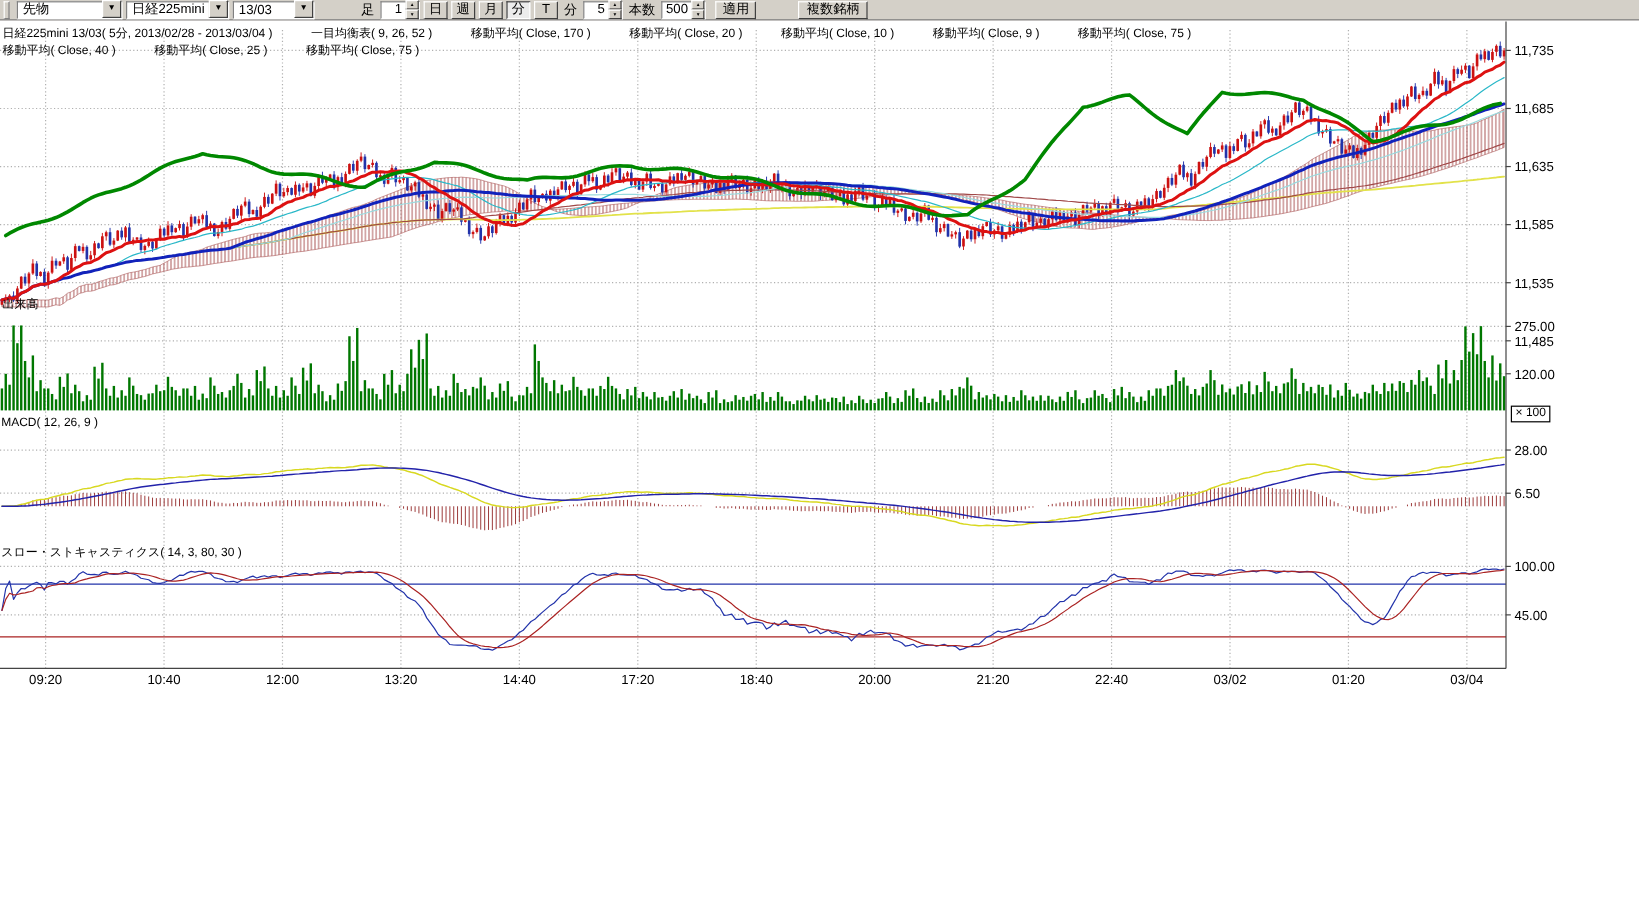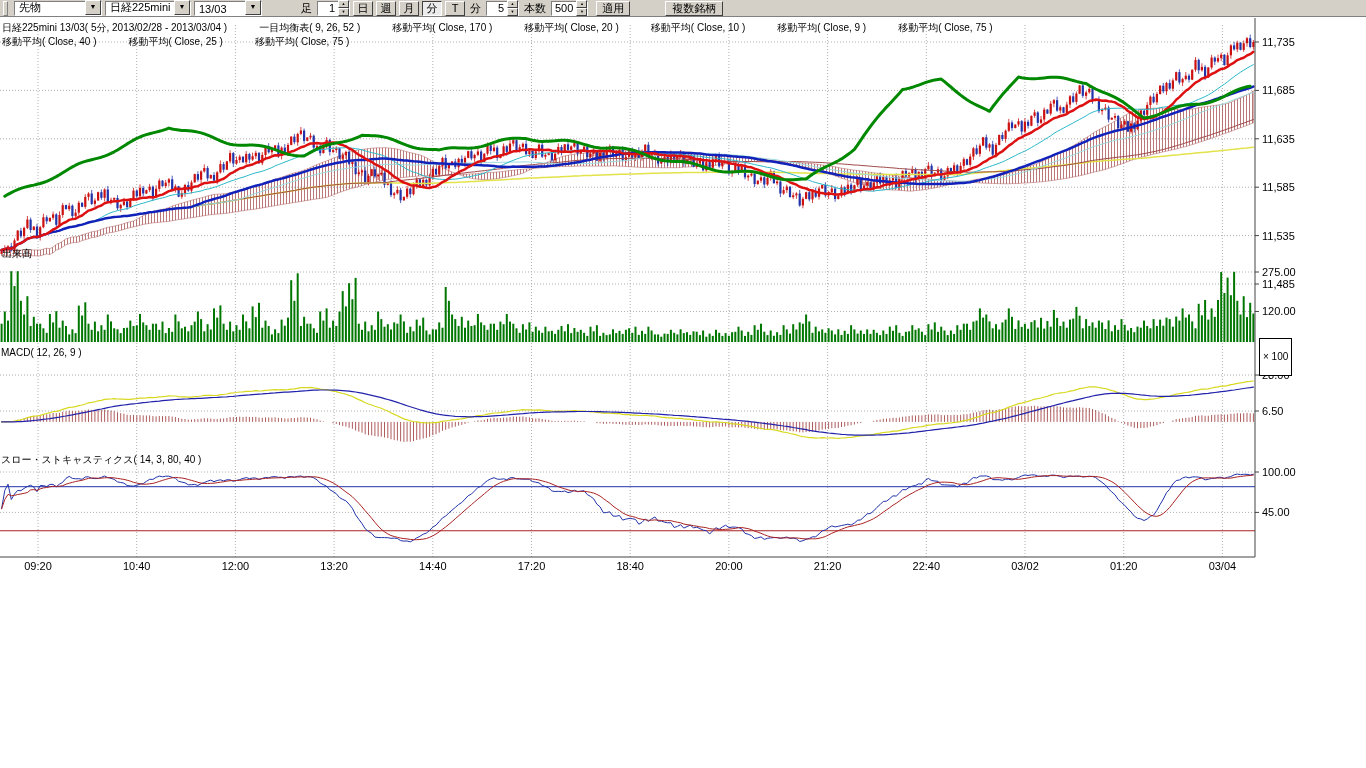--- a/index.html
+++ b/index.html
@@ -29,21 +29,21 @@
   .spin{display:inline-flex;height:15px;background:#fff;border:1px solid;
     border-color:#808080 #ffffff #ffffff #808080;align-items:center;box-sizing:border-box;}
   .spin-val{padding:0 3px;min-width:14px;text-align:right;}
   .spin-btns{display:flex;flex-direction:column;width:11px;}
   .spin-btns span{height:6px;background:#d4d0c8;border:1px solid;
     border-color:#ffffff #404040 #404040 #ffffff;font-size:4px;line-height:5px;text-align:center;}
   
   .overlay{position:absolute;font-size:10px;color:#000;white-space:nowrap;z-index:5;}
   .legend span{margin-right:32px;}
   #vol-mult{position:absolute;left:1259px;top:338px;border:1px solid #000;background:#fff;
-    font-size:10px;line-height:12px;padding:12px 3px;z-index:5;}
+    font-size:10px;line-height:12px;padding:0 3px;z-index:5;}
 </style>
 </head>
 <body>
 
 <svg id="chart-svg" width="1366" height="768">
     <defs>
       <pattern id="hatch" width="3" height="6" patternUnits="userSpaceOnUse">
         <line x1="1.5" y1="0" x2="1.5" y2="6" stroke="#aa5555" stroke-width="0.8"></line>
       </pattern>
     </defs>
@@ -1744,14 +1744,14 @@
 
   <button class="tbtn" style="margin-left:5px;min-width:34px">適用</button>
 
   <button class="tbtn" style="margin-left:32px;min-width:58px">複数銘柄</button>
 </div>
 
 <div class="overlay legend" id="legend1" style="left:2px;top:21px"><span>日経225mini 13/03( 5分, 2013/02/28 - 2013/03/04 )</span><span>一目均衡表( 9, 26, 52 )</span><span>移動平均( Close, 170 )</span><span>移動平均( Close, 20 )</span><span>移動平均( Close, 10 )</span><span>移動平均( Close, 9 )</span><span>移動平均( Close, 75 )</span></div>
 <div class="overlay legend" id="legend2" style="left:2px;top:35px"><span>移動平均( Close, 40 )</span><span>移動平均( Close, 25 )</span><span>移動平均( Close, 75 )</span></div>
 <div class="overlay" style="left:2px;top:247px">出来高</div>
 <div class="overlay" style="left:1px;top:347px">MACD( 12, 26, 9 )</div>
-<div class="overlay" style="left:1px;top:453px">スロー・ストキャスティクス( 14, 3, 80, 40 )</div>
+<div class="overlay" style="left:1px;top:453px">スロー・ストキャスティクス( 14, 3, 80, 30 )</div>
 <div id="vol-mult">× 100</div>
 
 </body></html>

